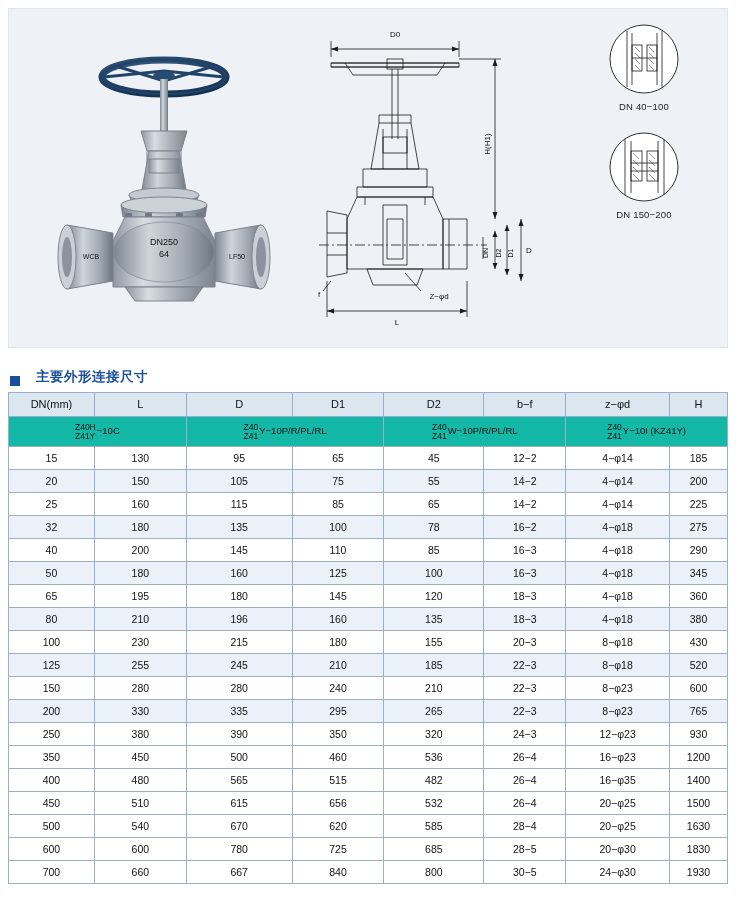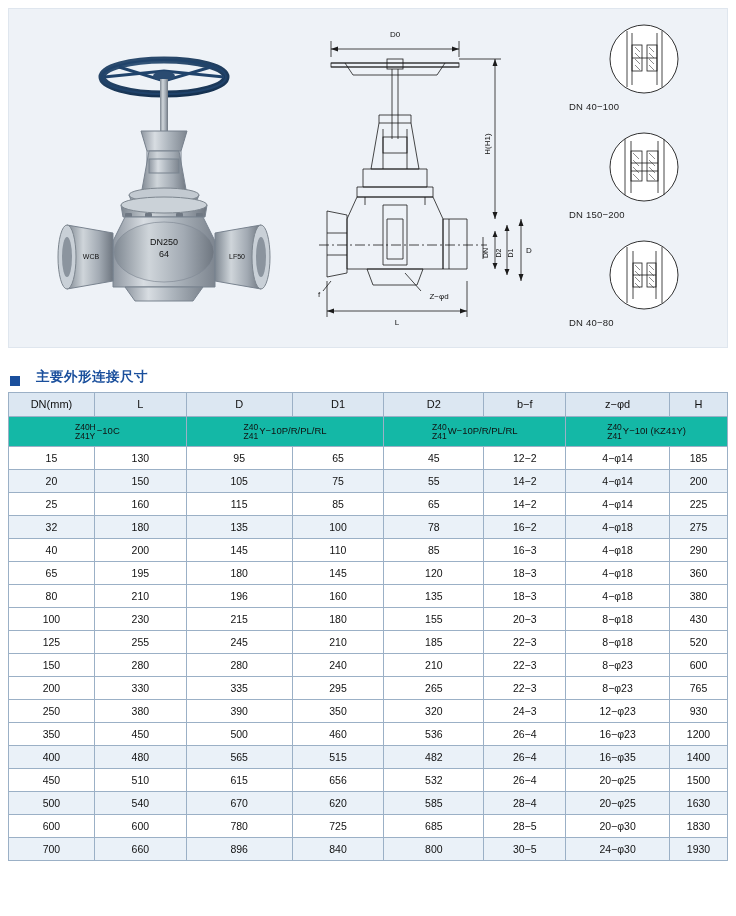--- a/index.html
+++ b/index.html
@@ -27,21 +27,21 @@
   .illus-cell { position: absolute; }
 
   
   .photo { left: 20px; top: 10px; width: 270px; height: 320px; }
 
   
   .drawing { left: 300px; top: 10px; width: 240px; height: 320px; }
 
   
   .details { left: 560px; top: 14px; width: 150px; height: 315px; }
-  .detail-item { position: absolute; width: 150px; text-align: left; }
+  .detail-item { position: absolute; width: 150px; text-align: center; }
   .detail-caption {
     font-size: 9.5px; color: #222; margin-top: 2px;
     letter-spacing: .2px;
   }
 
   
   .section-head {
     position: absolute;
     left: 10px; top: 368px;
     display: flex; align-items: flex-end; gap: 16px;
@@ -309,37 +309,20 @@
             <rect x="78" y="20" width="11" height="30"></rect>
             <line x1="62" y1="32" x2="89" y2="32"></line>
             <line x1="62" y1="40" x2="89" y2="40"></line>
             <path d="M64 22 l6 6 M64 29 l6 6 M64 36 l6 6 M64 43 l6 6" stroke-width="0.5"></path>
             <path d="M80 22 l6 6 M80 29 l6 6 M80 36 l6 6 M80 43 l6 6" stroke-width="0.5"></path>
           </g>
         </svg>
         <div class="detail-caption">DN 150−200</div>
       </div>
 
-      <div class="detail-item" style="top:216px;">
-        <svg width="150" height="76" viewBox="0 0 150 76">
-          <circle cx="75" cy="36" r="34" fill="#ffffff" stroke="#1b1b1b" stroke-width="0.9"></circle>
-          <g stroke="#1b1b1b" stroke-width="0.8" fill="none">
-            <line x1="58" y1="8" x2="58" y2="64"></line>
-            <line x1="64" y1="12" x2="64" y2="60"></line>
-            <line x1="87" y1="12" x2="87" y2="60"></line>
-            <line x1="93" y1="8" x2="93" y2="64"></line>
-            <rect x="64" y="24" width="9" height="24"></rect>
-            <rect x="78" y="24" width="9" height="24"></rect>
-            <line x1="64" y1="36" x2="87" y2="36"></line>
-            <path d="M66 26 l5 5 M66 32 l5 5 M66 38 l5 5 M66 44 l5 5" stroke-width="0.5"></path>
-            <path d="M80 26 l5 5 M80 32 l5 5 M80 38 l5 5 M80 44 l5 5" stroke-width="0.5"></path>
-          </g>
-        </svg>
-        <div class="detail-caption">DN 40−80</div>
-      </div>
 
     </div>
   </div>
 
   <div class="section-head">
     <span class="sq-marker"></span>
     <span class="section-title">主要外形连接尺寸</span>
   </div>
 
   <table class="spec">
@@ -435,20 +418,30 @@
         <tr class="datarow plain">
           <td>40</td>
           <td>200</td>
           <td>145</td>
           <td>110</td>
           <td>85</td>
           <td>16−3</td>
           <td>4−φ18</td>
           <td>290</td>
         </tr>
+        <tr class="datarow alt">
+          <td>50</td>
+          <td>180</td>
+          <td>160</td>
+          <td>125</td>
+          <td>100</td>
+          <td>16−3</td>
+          <td>4−φ18</td>
+          <td>345</td>
+        </tr>
         <tr class="datarow plain">
           <td>65</td>
           <td>195</td>
           <td>180</td>
           <td>145</td>
           <td>120</td>
           <td>18−3</td>
           <td>4−φ18</td>
           <td>360</td>
         </tr>
@@ -558,21 +551,21 @@
           <td>780</td>
           <td>725</td>
           <td>685</td>
           <td>28−5</td>
           <td>20−φ30</td>
           <td>1830</td>
         </tr>
         <tr class="datarow alt">
           <td>700</td>
           <td>660</td>
-          <td>896</td>
+          <td>667</td>
           <td>840</td>
           <td>800</td>
           <td>30−5</td>
           <td>24−φ30</td>
           <td>1930</td>
         </tr>
       </tbody>
   </table>
 
 </div>

